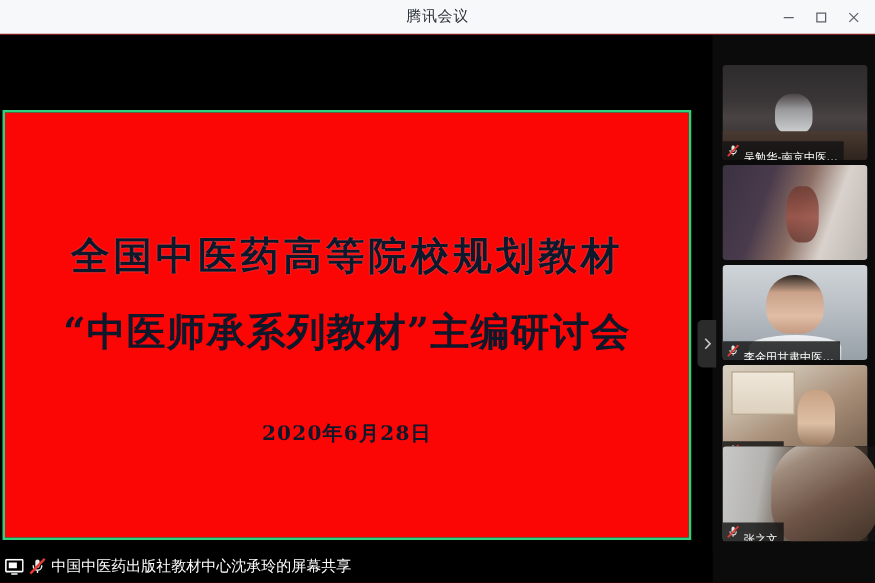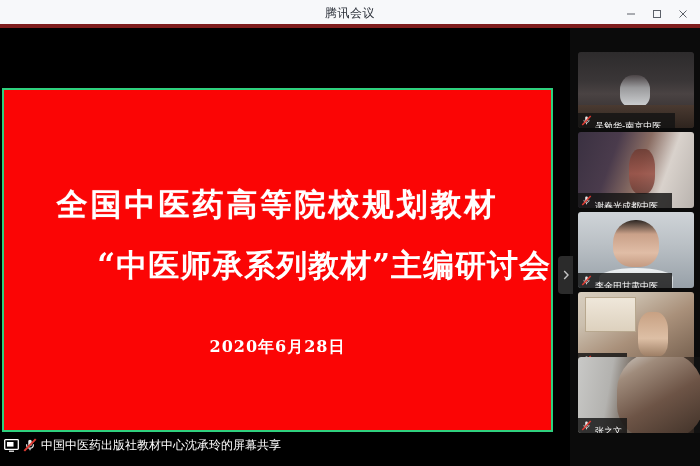--- a/index.html
+++ b/index.html
@@ -22,21 +22,21 @@
     overflow: hidden;
   }
 
   
   .titlebar {
     position: absolute;
     left: 0; top: 0;
     width: 700px;
     height: 28px;
     background: #f7f8fa;
-    border-bottom: 4px solid #7f1d1d;
+    border-bottom: 1px solid #7f1d1d;
     box-sizing: border-box;
   }
   .titlebar-title {
     position: absolute;
     left: 0; top: 0;
     width: 700px;
     line-height: 27px;
     text-align: center;
     font-size: 12px;
     color: #2a2f38;
@@ -90,36 +90,35 @@
     width: 547px;
     height: 340px;
     background: #fb0505;
     overflow: hidden;
   }
   .slide-line {
     position: absolute;
     left: 0;
     width: 547px;
     text-align: center;
-    color: #ffffff;
+    color: #0f172a;
     font-family: "DejaVu Serif", "Liberation Serif", serif;
     font-weight: bold;
     white-space: nowrap;
   }
   .slide-line1 {
     top: 94px;
     font-size: 31px;
     letter-spacing: 3px;
     text-shadow: 0 0 1px rgba(255,255,255,.5);
   }
   .slide-line2 {
     top: 155px;
     font-size: 31px;
     letter-spacing: 1px;
-    text-align: right;
   }
   .slide-date {
     top: 247px;
     font-size: 16px;
     letter-spacing: 1px;
   }
 
   
   .sidebar {
     position: absolute;
@@ -245,21 +244,21 @@
     display: flex;
     align-items: center;
     justify-content: center;
     color: #b9b9b9;
   }
 
   
   .statusbar {
     position: absolute;
     left: 0;
-    bottom: 8px;
+    bottom: 0;
     width: 570px;
     height: 26px;
     display: flex;
     align-items: center;
     gap: 4px;
     padding-left: 4px;
     box-sizing: border-box;
     background: #000;
     color: #ffffff;
     font-size: 12px;
@@ -316,29 +315,20 @@
             <path d="M3.3 5.4v.4c0 1.5 1.2 2.7 2.7 2.7s2.7-1.2 2.7-2.7v-.4" fill="none" stroke="#e9e9e9" stroke-width="0.9"></path>
             <line x1="6" y1="8.5" x2="6" y2="10.2" stroke="#e9e9e9" stroke-width="0.9"></line>
             <line x1="1.4" y1="10.8" x2="10.6" y2="1.2" stroke="#e03a32" stroke-width="1.6"></line>
           </svg>
           <span class="tile-name">吴勉华-南京中医…</span>
         </div>
       </div>
 
       <div class="tile" style="top:104px;">
         <div class="tile-video vid2"></div>
-        <div class="tile-label">
-          <svg class="mic-off" viewBox="0 0 12 12" aria-hidden="true">
-            <path d="M6 1.6c-.8 0-1.4.6-1.4 1.4v2.6c0 .8.6 1.4 1.4 1.4s1.4-.6 1.4-1.4V3c0-.8-.6-1.4-1.4-1.4z" fill="#e9e9e9"></path>
-            <path d="M3.3 5.4v.4c0 1.5 1.2 2.7 2.7 2.7s2.7-1.2 2.7-2.7v-.4" fill="none" stroke="#e9e9e9" stroke-width="0.9"></path>
-            <line x1="6" y1="8.5" x2="6" y2="10.2" stroke="#e9e9e9" stroke-width="0.9"></line>
-            <line x1="1.4" y1="10.8" x2="10.6" y2="1.2" stroke="#e03a32" stroke-width="1.6"></line>
-          </svg>
-          <span class="tile-name">谢春光成都中医…</span>
-        </div>
       </div>
 
       <div class="tile" style="top:184px;">
         <div class="tile-video vid3"></div>
         <div class="tile-label">
           <svg class="mic-off" viewBox="0 0 12 12" aria-hidden="true">
             <path d="M6 1.6c-.8 0-1.4.6-1.4 1.4v2.6c0 .8.6 1.4 1.4 1.4s1.4-.6 1.4-1.4V3c0-.8-.6-1.4-1.4-1.4z" fill="#e9e9e9"></path>
             <path d="M3.3 5.4v.4c0 1.5 1.2 2.7 2.7 2.7s2.7-1.2 2.7-2.7v-.4" fill="none" stroke="#e9e9e9" stroke-width="0.9"></path>
             <line x1="6" y1="8.5" x2="6" y2="10.2" stroke="#e9e9e9" stroke-width="0.9"></line>
             <line x1="1.4" y1="10.8" x2="10.6" y2="1.2" stroke="#e03a32" stroke-width="1.6"></line>

